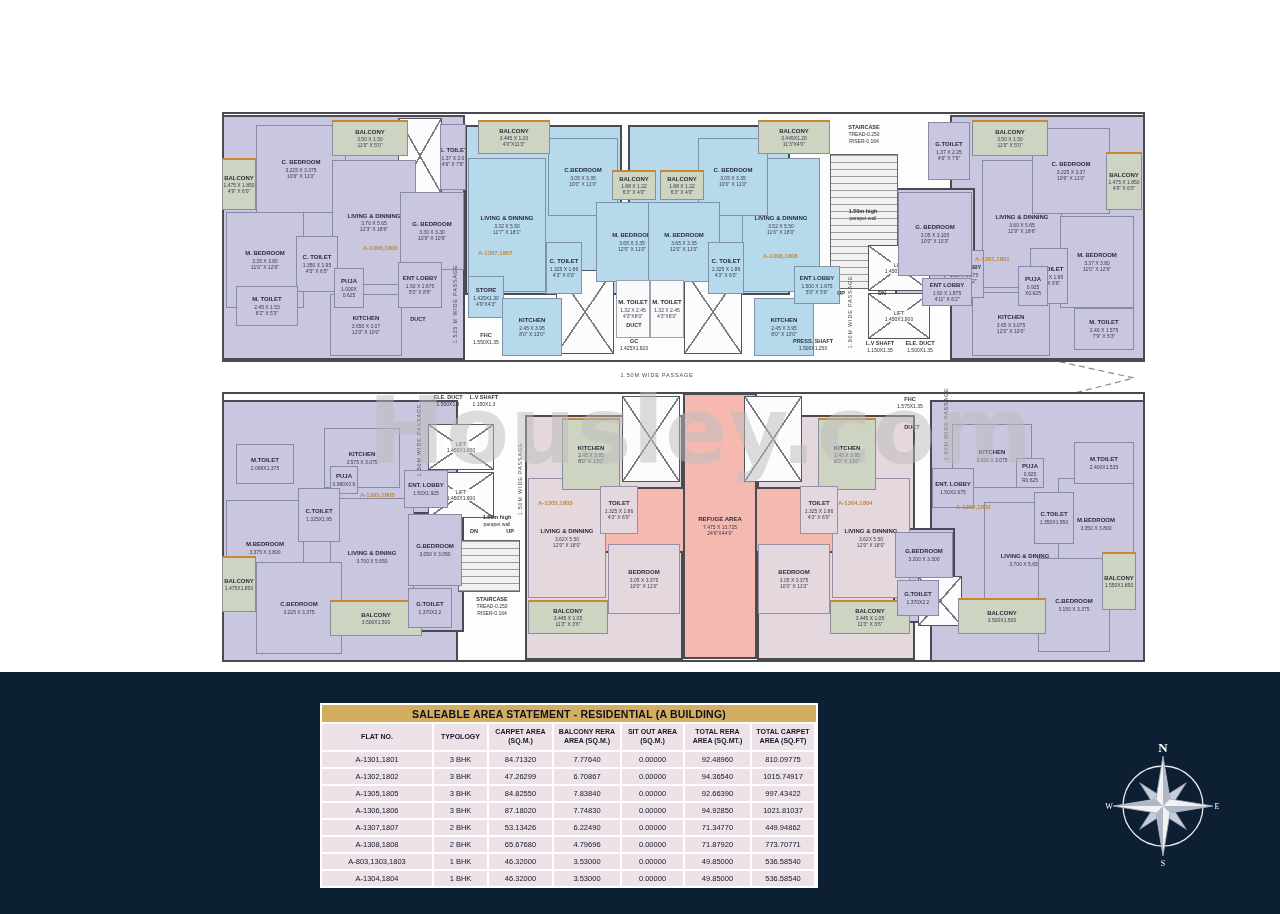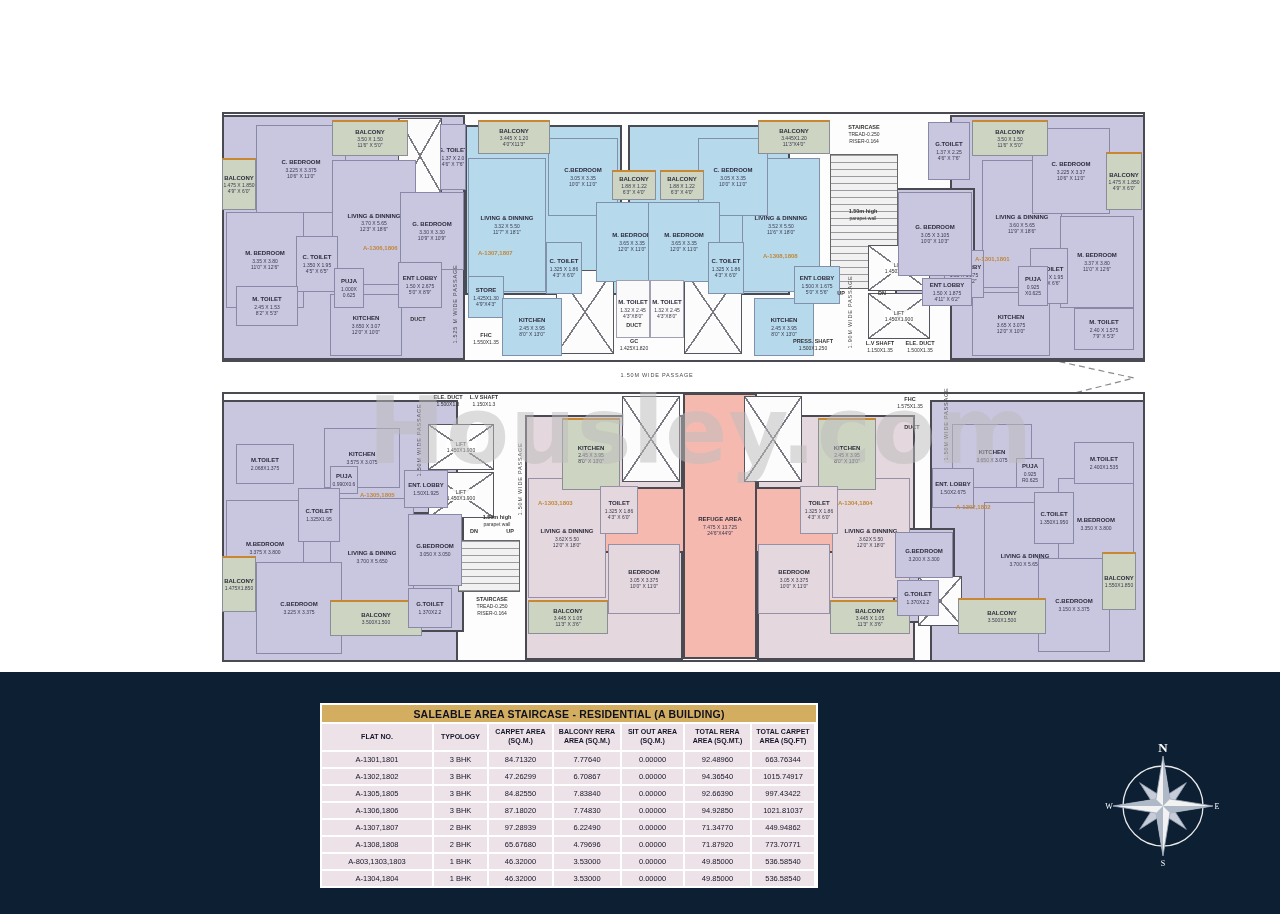--- a/index.html
+++ b/index.html
@@ -563,36 +563,36 @@
         <span>L.V SHAFT</span>
         <span>1.150X1.3</span>
       </div>
     </div>
 
   <div id="watermark">Housley.com</div>
 
   <div id="band"></div>
 
   <div id="area-table">
-    <div class="t-title">SALEABLE AREA STAIRCASE - RESIDENTIAL (A BUILDING)</div>
+    <div class="t-title">SALEABLE AREA STATEMENT - RESIDENTIAL (A BUILDING)</div>
     <div class="t-grid" id="t-grid">
         <div class="th">FLAT NO.</div>
         <div class="th">TYPOLOGY</div>
         <div class="th">CARPET AREA (SQ.M.)</div>
         <div class="th">BALCONY RERA AREA (SQ.M.)</div>
         <div class="th">SIT OUT AREA (SQ.M.)</div>
         <div class="th">TOTAL  RERA AREA (SQ.MT.)</div>
         <div class="th">TOTAL  CARPET AREA (SQ.FT)</div>
         <div class="td">A-1301,1801</div>
         <div class="td">3 BHK</div>
         <div class="td">84.71320</div>
         <div class="td">7.77640</div>
         <div class="td">0.00000</div>
         <div class="td">92.48960</div>
-        <div class="td">663.76344</div>
+        <div class="td">810.09775</div>
         <div class="td">A-1302,1802</div>
         <div class="td">3 BHK</div>
         <div class="td">47.26299</div>
         <div class="td">6.70867</div>
         <div class="td">0.00000</div>
         <div class="td">94.36540</div>
         <div class="td">1015.74917</div>
         <div class="td">A-1305,1805</div>
         <div class="td">3 BHK</div>
         <div class="td">84.82550</div>
@@ -602,21 +602,21 @@
         <div class="td">997.43422</div>
         <div class="td">A-1306,1806</div>
         <div class="td">3 BHK</div>
         <div class="td">87.18020</div>
         <div class="td">7.74830</div>
         <div class="td">0.00000</div>
         <div class="td">94.92850</div>
         <div class="td">1021.81037</div>
         <div class="td">A-1307,1807</div>
         <div class="td">2 BHK</div>
-        <div class="td">97.28939</div>
+        <div class="td">53.13426</div>
         <div class="td">6.22490</div>
         <div class="td">0.00000</div>
         <div class="td">71.34770</div>
         <div class="td">449.94862</div>
         <div class="td">A-1308,1808</div>
         <div class="td">2 BHK</div>
         <div class="td">65.67680</div>
         <div class="td">4.79696</div>
         <div class="td">0.00000</div>
         <div class="td">71.87920</div>

